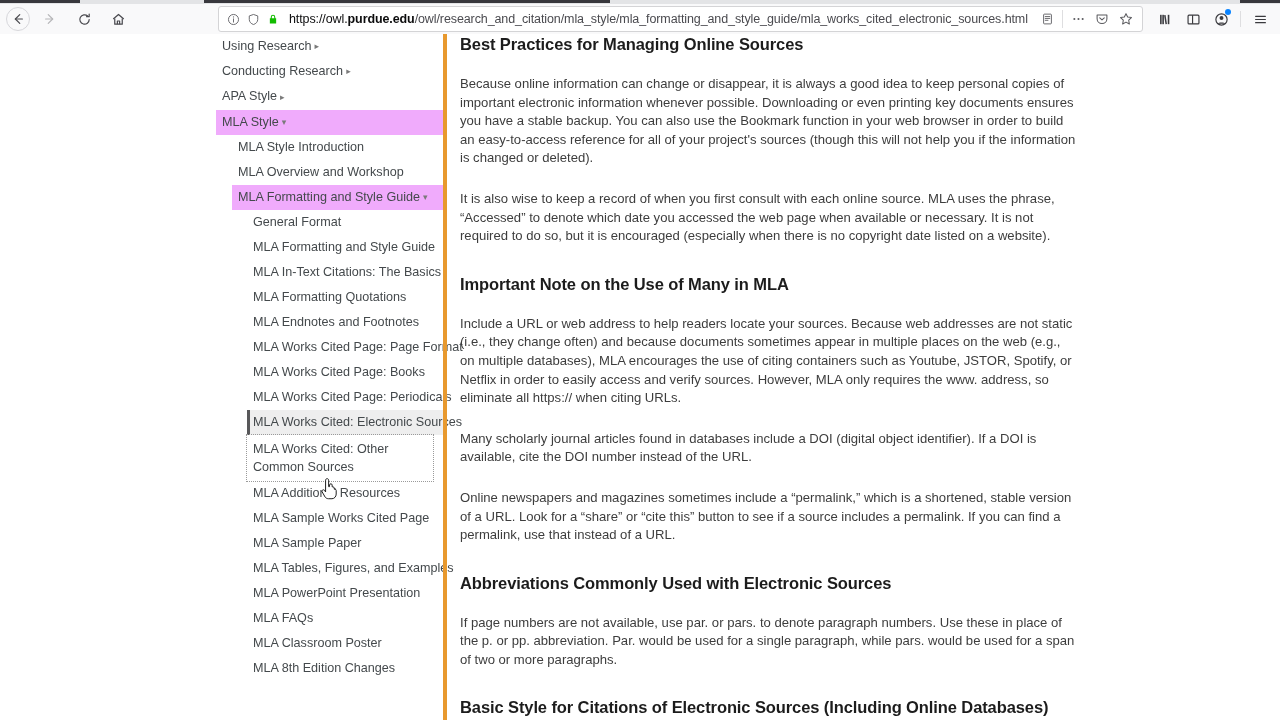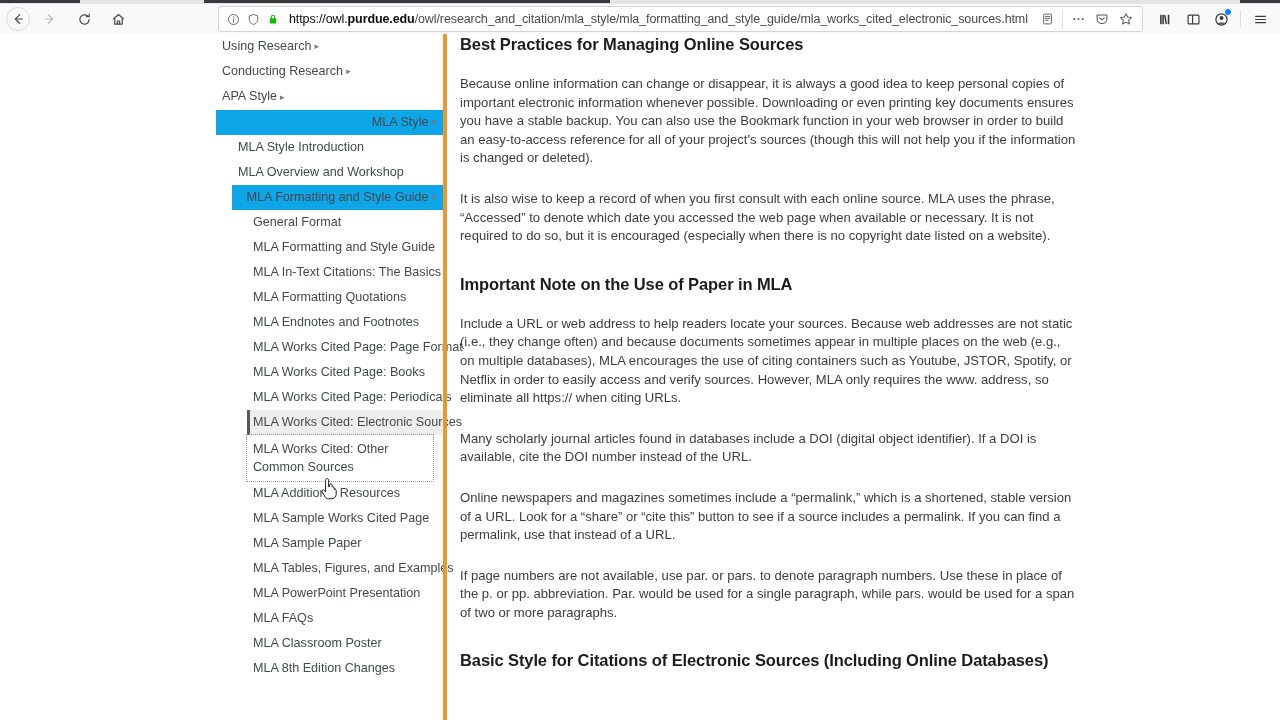--- a/index.html
+++ b/index.html
@@ -168,21 +168,21 @@
     font-size: 12.6px;
     color: #44494c;
     line-height: 15px;
     padding: 5px 8px 5px 0;
     white-space: nowrap;
   }
   .nav-level-1 { margin-left: 216px; padding-left: 6px; }
   .nav-level-2 { margin-left: 232px; padding-left: 6px; }
   .nav-level-3 { margin-left: 247px; padding-left: 6px; }
 
-  .nav-item.highlighted { background: #0ea5e9; text-align: right; }
+  .nav-item.highlighted { background: #f0abfc; }
 
   .nav-item.active {
     background: #eeeeee;
   }
   .nav-item.active::before {
     content: "";
     position: absolute;
     left: 0; top: 0;
     width: 3px; height: 100%;
     background: #58585a;
@@ -396,24 +396,25 @@
       <div class="nav-item nav-level-3"><span class="nav-label">MLA FAQs</span></div>
       <div class="nav-item nav-level-3"><span class="nav-label">MLA Classroom Poster</span></div>
       <div class="nav-item nav-level-3"><span class="nav-label">MLA 8th Edition Changes</span></div>
     </nav>
   <div id="sidebar-divider"></div>
 
   <main id="content-column">
       <h2 class="content-heading">Best Practices for Managing Online Sources</h2>
       <p class="content-para">Because online information can change or disappear, it is always a good idea to keep personal copies of important electronic information whenever possible. Downloading or even printing key documents ensures you have a stable backup. You can also use the Bookmark function in your web browser in order to build an easy-to-access reference for all of your project's sources (though this will not help you if the information is changed or deleted).</p>
       <p class="content-para">It is also wise to keep a record of when you first consult with each online source. MLA uses the phrase, “Accessed” to denote which date you accessed the web page when available or necessary. It is not required to do so, but it is encouraged (especially when there is no copyright date listed on a website).</p>
-      <h2 class="content-heading spaced">Important Note on the Use of Paper in MLA</h2>
+      <h2 class="content-heading spaced">Important Note on the Use of Many in MLA</h2>
       <p class="content-para">Include a URL or web address to help readers locate your sources. Because web addresses are not static (i.e., they change often) and because documents sometimes appear in multiple places on the web (e.g., on multiple databases), MLA encourages the use of citing containers such as Youtube, JSTOR, Spotify, or Netflix in order to easily access and verify sources. However, MLA only requires the www. address, so eliminate all https:// when citing URLs.</p>
       <p class="content-para">Many scholarly journal articles found in databases include a DOI (digital object identifier). If a DOI is available, cite the DOI number instead of the URL.</p>
       <p class="content-para">Online newspapers and magazines sometimes include a “permalink,” which is a shortened, stable version of a URL. Look for a “share” or “cite this” button to see if a source includes a permalink. If you can find a permalink, use that instead of a URL.</p>
+      <h2 class="content-heading spaced">Abbreviations Commonly Used with Electronic Sources</h2>
       <p class="content-para">If page numbers are not available, use par. or pars. to denote paragraph numbers. Use these in place of the p. or pp. abbreviation. Par. would be used for a single paragraph, while pars. would be used for a span of two or more paragraphs.</p>
       <h2 class="content-heading spaced">Basic Style for Citations of Electronic Sources (Including Online Databases)</h2>
     </main>
 
   <svg id="mouse-cursor" viewBox="0 0 20 24">
     <path d="M6.2 2.2 C6.2 1.2 7 0.5 7.9 0.5 C8.8 0.5 9.6 1.2 9.6 2.2 L9.6 9.4 L10.6 9.4 L10.6 7.6 C10.6 6.8 11.3 6.2 12.1 6.2 C12.9 6.2 13.5 6.8 13.5 7.6 L13.5 9.6 L14.4 9.6 C15.2 9.6 15.8 10.2 15.8 11 L15.8 12.2 L16.6 12.2 C17.4 12.2 18 12.8 18 13.6 L18 17.6 C18 20.4 16 22.8 13.3 22.8 L9.4 22.8 C7.6 22.8 6.1 21.8 5.3 20.3 L2.4 15.2 C2 14.4 2.3 13.5 3 13.1 C3.8 12.6 4.8 12.9 5.2 13.6 L6.2 15.3 Z" fill="#ffffff" stroke="#1d1d1d" stroke-width="1.1" stroke-linejoin="round"></path>
   </svg>
 </div>
 
 </body></html>

